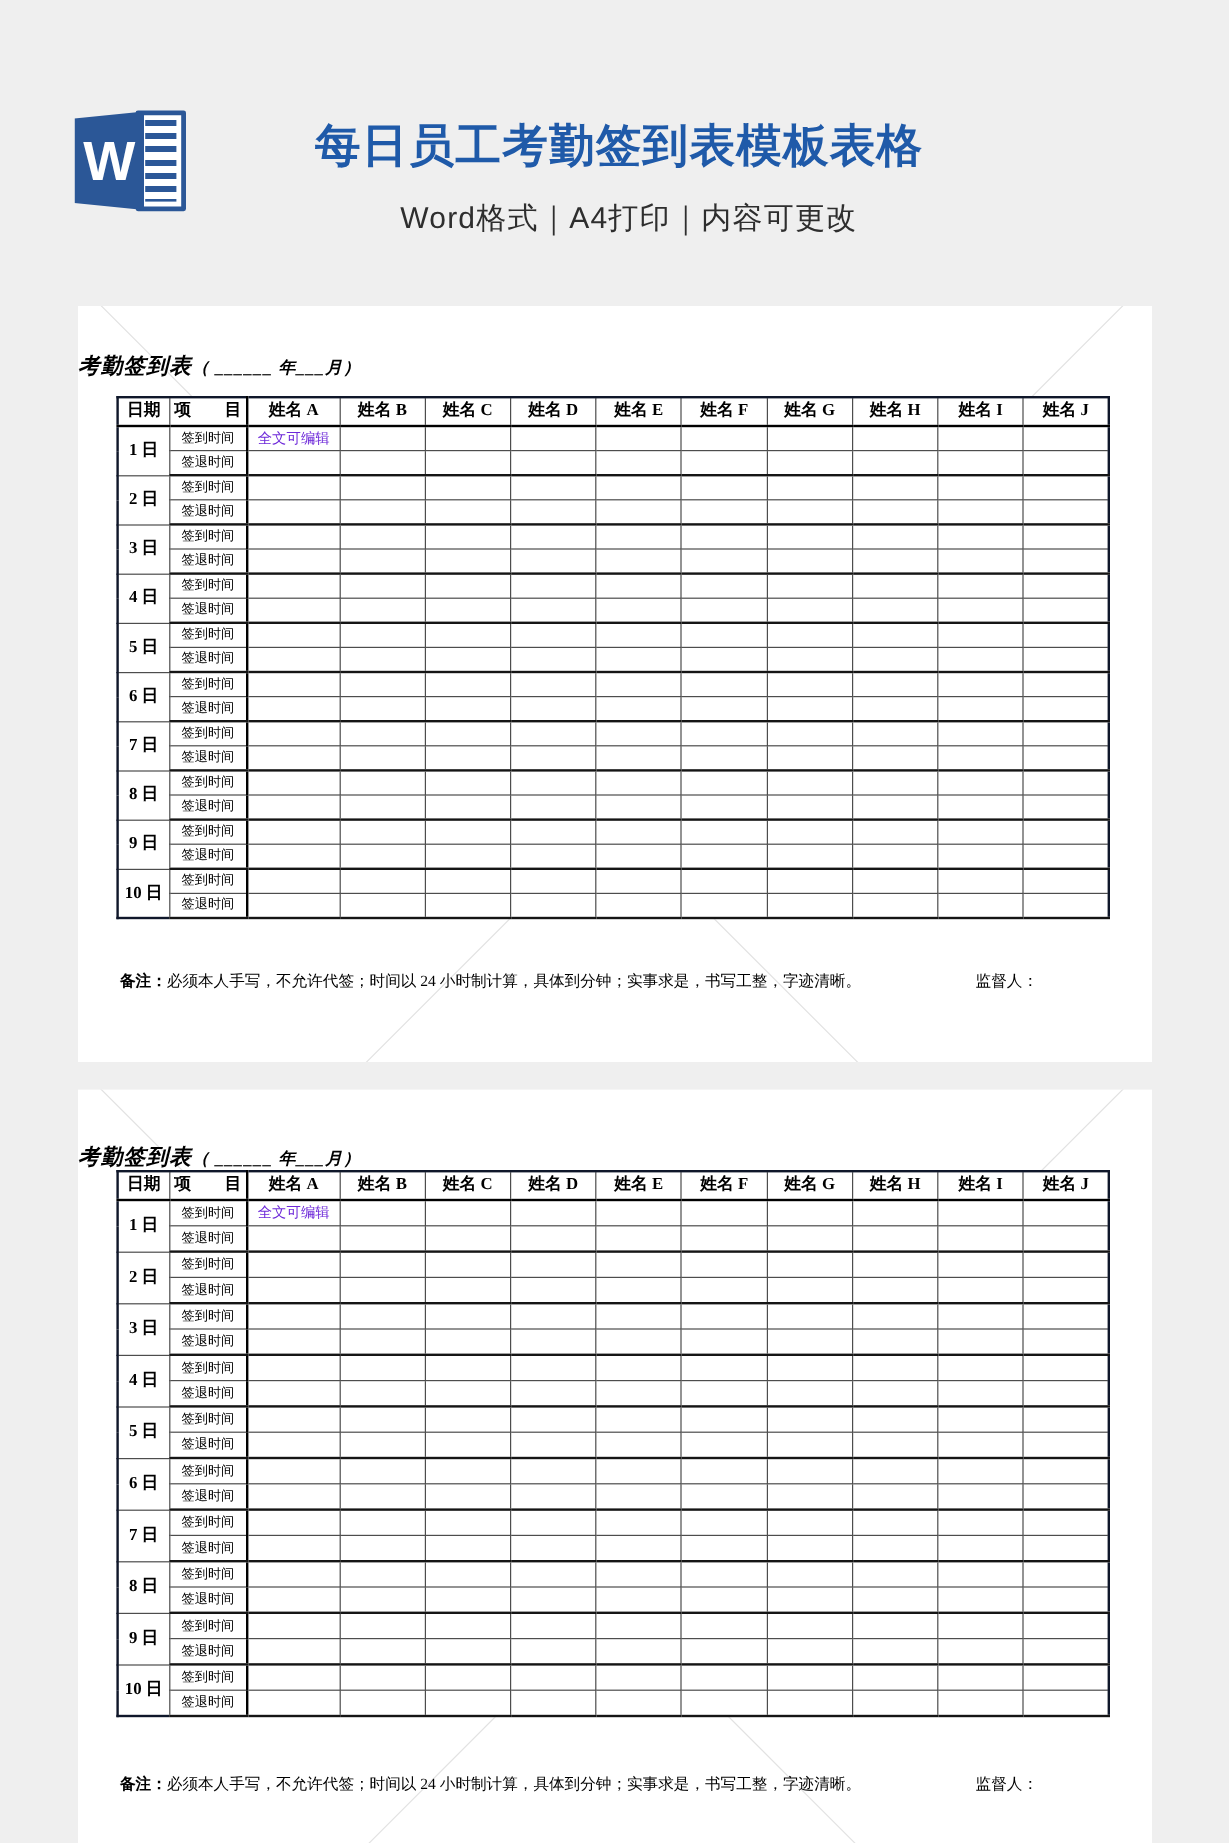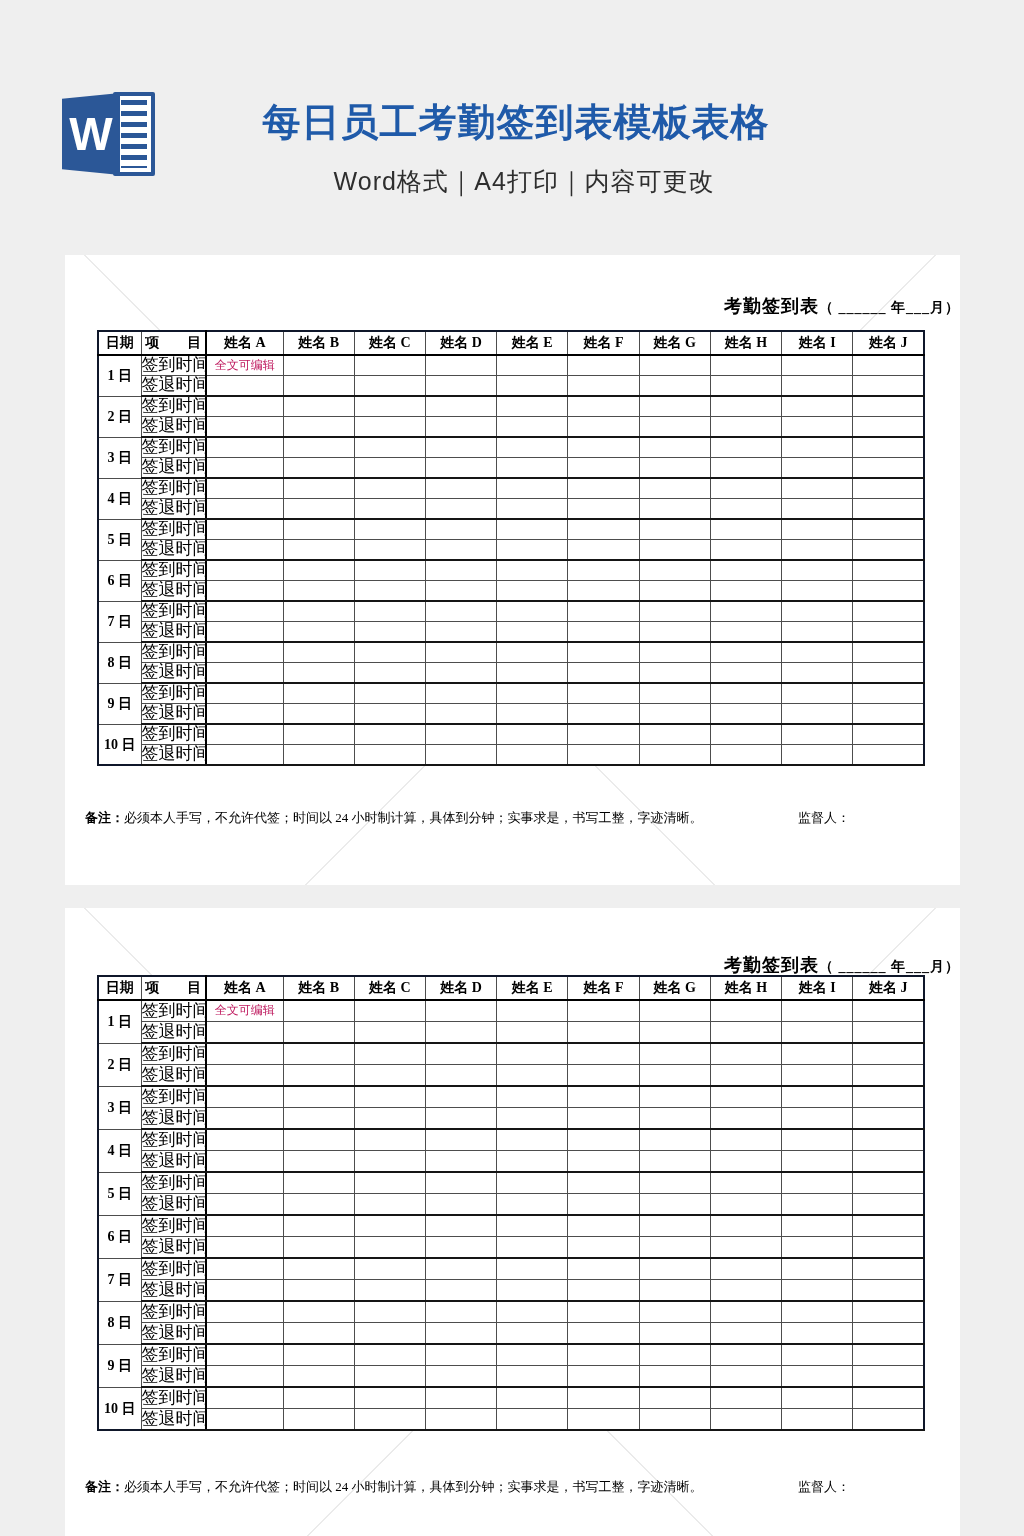--- a/index.html
+++ b/index.html
@@ -46,44 +46,44 @@
   .page2{top:908px;height:628px;}
   .wm-line{position:absolute;left:-205px;top:425px;width:1300px;height:1px;background:var(--wm-gray,#e2e2e2);}
   .wm-a{transform:rotate(45deg);}
   .wm-b{transform:rotate(-45deg);}
   .wm-text{
     position:absolute;left:0;right:0;top:390px;margin:0;text-align:center;
     font-family:"DejaVu Serif",serif;font-style:italic;font-weight:bold;
     font-size:58px;letter-spacing:12px;color:#9a9a9a;opacity:.45;
     pointer-events:none;white-space:nowrap;
   }
-  .sheet-title{position:absolute;left:0;right:0;text-align:right;margin:0;white-space:nowrap;}
+  .sheet-title{position:absolute;left:0;right:0;text-align:left;margin:0;white-space:nowrap;font-style:italic;}
   .page1 .sheet-title{top:36px;}
   .page2 .sheet-title{top:42px;}
   .st-bold{font-size:18px;font-weight:bold;letter-spacing:1px;}
   .st-rest{font-size:14px;letter-spacing:1px;}
   .tbl-wrap{position:absolute;left:32px;}
   .page1 .tbl-wrap{top:75px;}
   .page2 .tbl-wrap{top:67px;}
   table.sheet{border-collapse:collapse;table-layout:fixed;width:828px;border:2px solid #0f172a;background:#fff;position:relative;}
   table.sheet th,table.sheet td{border:1px solid #4d4d4d;padding:0;text-align:center;vertical-align:middle;line-height:1.1;overflow:hidden;white-space:nowrap;}
   table.sheet thead th{border-bottom:2.5px solid #000;font-size:14px;font-weight:bold;height:22px;}
   .page1 table.sheet td{height:19px;}
   .page2 table.sheet td{height:20px;}
   td.c-day{font-size:14px;font-weight:bold;margin-top:20px;}
-  td.c-label{font-size:17px;}
+  td.c-label{font-size:11px;}
   td.c-cell{font-size:12px;}
-  td.c-note{color:#be185d;text-align:left;padding-left:6px;font-size:12px;}
+  td.c-note{color:#6d28d9;text-align:left;padding-left:6px;font-size:12px;}
   .thick-left{border-left:2px solid #000 !important;}
   tr.r2 td{border-bottom:2px solid #151515;}
   td.c-day{border-bottom:2px solid #151515;}
   col.col-0{width:43px;}
   col.col-1{width:65px;}
   col.col-2{width:77px;}
-  .footnote{position:absolute;left:20px;right:0;font-size:13px;white-space:nowrap;}
+  .footnote{position:absolute;left:35px;right:0;font-size:13px;white-space:nowrap;}
   .page1 .footnote{top:554px;}
   .page2 .footnote{top:570px;}
   .fn-label{font-weight:bold;}
   .supervisor{position:absolute;left:713px;top:0;}
 </style>
 </head>
 <body style="--title-blue: #1f5aa9; --logo-blue: #2b5797; --page-bg: #efefef; --wm-gray: #e2e2e2;">
 
 <header class="site-header">
   <div class="word-icon">

